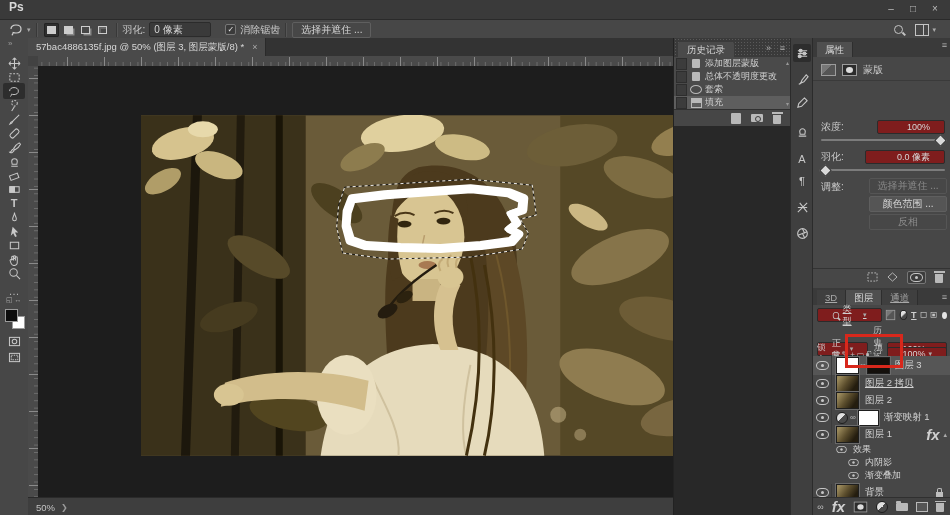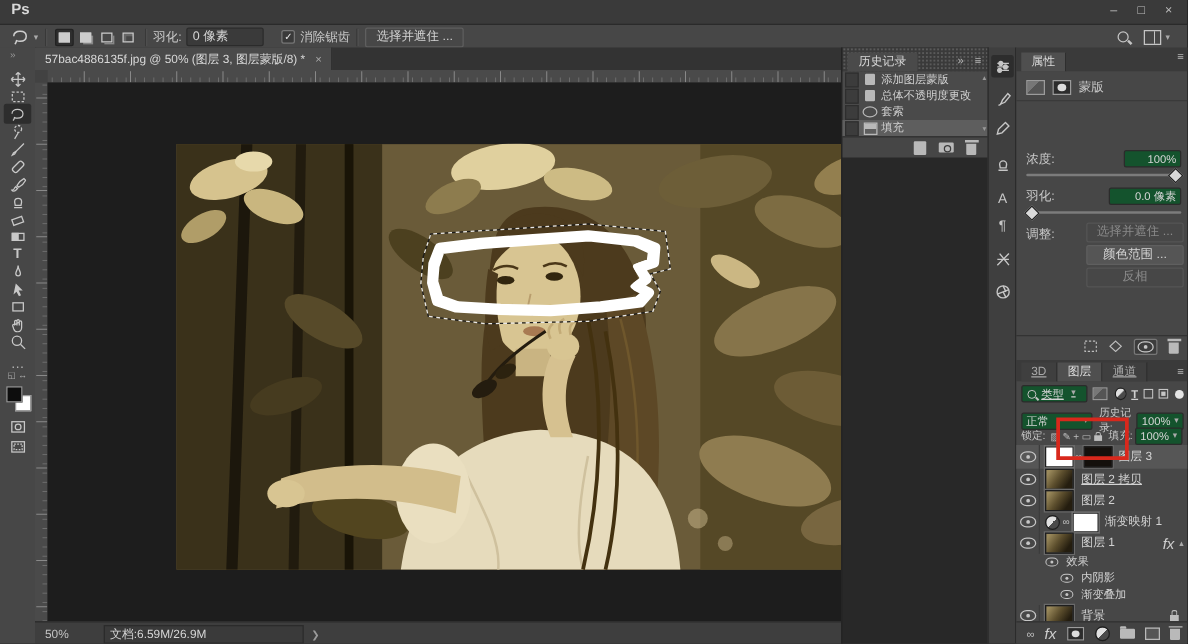--- a/index.html
+++ b/index.html
@@ -92,23 +92,23 @@
   .newl{width:10px;height:8px;border:1px solid #b9b9b9;background:#555;}
   .trash{width:8px;height:9px;background:#b9b9b9;border-radius:0 0 1px 1px;position:relative;margin-top:2px;}
   .trash::before{content:"";position:absolute;top:-2.5px;left:-1.5px;width:11px;height:1.6px;background:#b9b9b9;}
   .camera{width:12px;height:8px;background:#b9b9b9;border-radius:1px;position:relative;}
   .camera::after{content:"";position:absolute;left:4px;top:1.5px;width:4px;height:4px;border:1px solid #3c3c3c;border-radius:50%;}
   .lockic{width:7px;height:5px;background:#bdbdbd;position:relative;margin-top:3px;}
   .lockic::before{content:"";position:absolute;left:1px;top:-3.5px;width:3px;height:3px;border:1px solid #bdbdbd;border-bottom:none;border-radius:2px 2px 0 0;}
   .lrow{position:absolute;left:0;width:138px;display:flex;align-items:center;font-size:9.5px;color:#d2d2d2;}
   .lrow .eyebox{width:18px;display:flex;justify-content:center;flex:none;border-right:1px solid #3c3c3c;align-self:stretch;align-items:center;}
   .phthumb{width:21px;height:15px;background:linear-gradient(125deg,#9b8a5c 10%,#5c4e2d 45%,#241d0f 80%);flex:none;}
-  .fx{font-style:italic;font-size:12px;color:#cfcfcf;}
+  .fx{font-style:italic;font-size:15px;color:#cfcfcf;font-weight:bold;}
   #redbox{border:3px solid #d8281c;}
-  .dd{background:#14532d;border:1px solid #2b2b2b;border-radius:2px;height:12px;line-height:12px;font-size:9px;padding:0 3px;color:#d5d5d5;display:flex;align-items:center;}
+  .dd{background:#7f1d1d;border:1px solid #2b2b2b;border-radius:2px;height:12px;line-height:12px;font-size:9px;padding:0 14px;color:#d5d5d5;display:flex;align-items:center;}
   .lockmini{font-size:8px;color:#bdbdbd;margin-right:2px;}
 </style>
 </head>
 <body>
 
 <div id="app">
 
   <div id="menubar">
     <span class="pslogo">Ps</span>
     <div class="row">
@@ -381,21 +381,20 @@
       <path d="M198 90 L204 72 L330 64 L392 70 L396 100 L380 104 L388 118 L382 134 L330 142 L248 144 L202 138 L196 112 Z" fill="none" stroke="#1c1c1c" stroke-width="1" stroke-dasharray="3 3"></path>
       <path d="M198 90 L204 72 L330 64 L392 70 L396 100 L380 104 L388 118 L382 134 L330 142 L248 144 L202 138 L196 112 Z" fill="none" stroke="#e8e8e8" stroke-width="1" stroke-dasharray="3 3" stroke-dashoffset="3"></path>
 
       <path d="M206 96 L211 83 L244 79 L286 76 L330 73 L369 77 L384 83 L383 95 L371 99 L377 108 L369 114 L379 119 L372 127 L341 131 L300 134 L259 133 L224 131 L209 126 L205 111 Z" fill="none" stroke="#ffffff" stroke-width="8" stroke-linejoin="round"></path>
       <path d="M209 98 L213 86 L246 82 L288 79 L331 76 L367 80 L380 86 L379 94 L368 98 L374 108 L366 114 L375 119 L369 124 L340 128 L300 131 L260 130 L226 128 L212 123 L208 110 Z" fill="none" stroke="#ffffff" stroke-width="4" stroke-linejoin="round"></path>
     </svg>
   </div>
 
   <div id="statusbar" class="abs">
     <span style="margin-left:8px;">50%</span>
-    <span class="well" style="margin-left:28px;width:150px;border-radius:0;">文档:6.59M/26.9M</span>
     <span style="margin-left:6px;font-size:8px;color:#9a9a9a;">❯</span>
   </div>
 
   <div id="histcol" class="abs">
     <div class="dotted abs" style="left:0;top:0;width:117px;height:19px;background-color:#3a3a3a;"></div>
     <div id="histtab">历史记录</div>
     <div class="abs" style="right:20px;top:5px;font-size:9px;color:#b5b5b5;">»</div>
     <div class="abs" style="right:6px;top:5px;font-size:9px;color:#b5b5b5;">≡</div>
     <div id="histbody">
 

